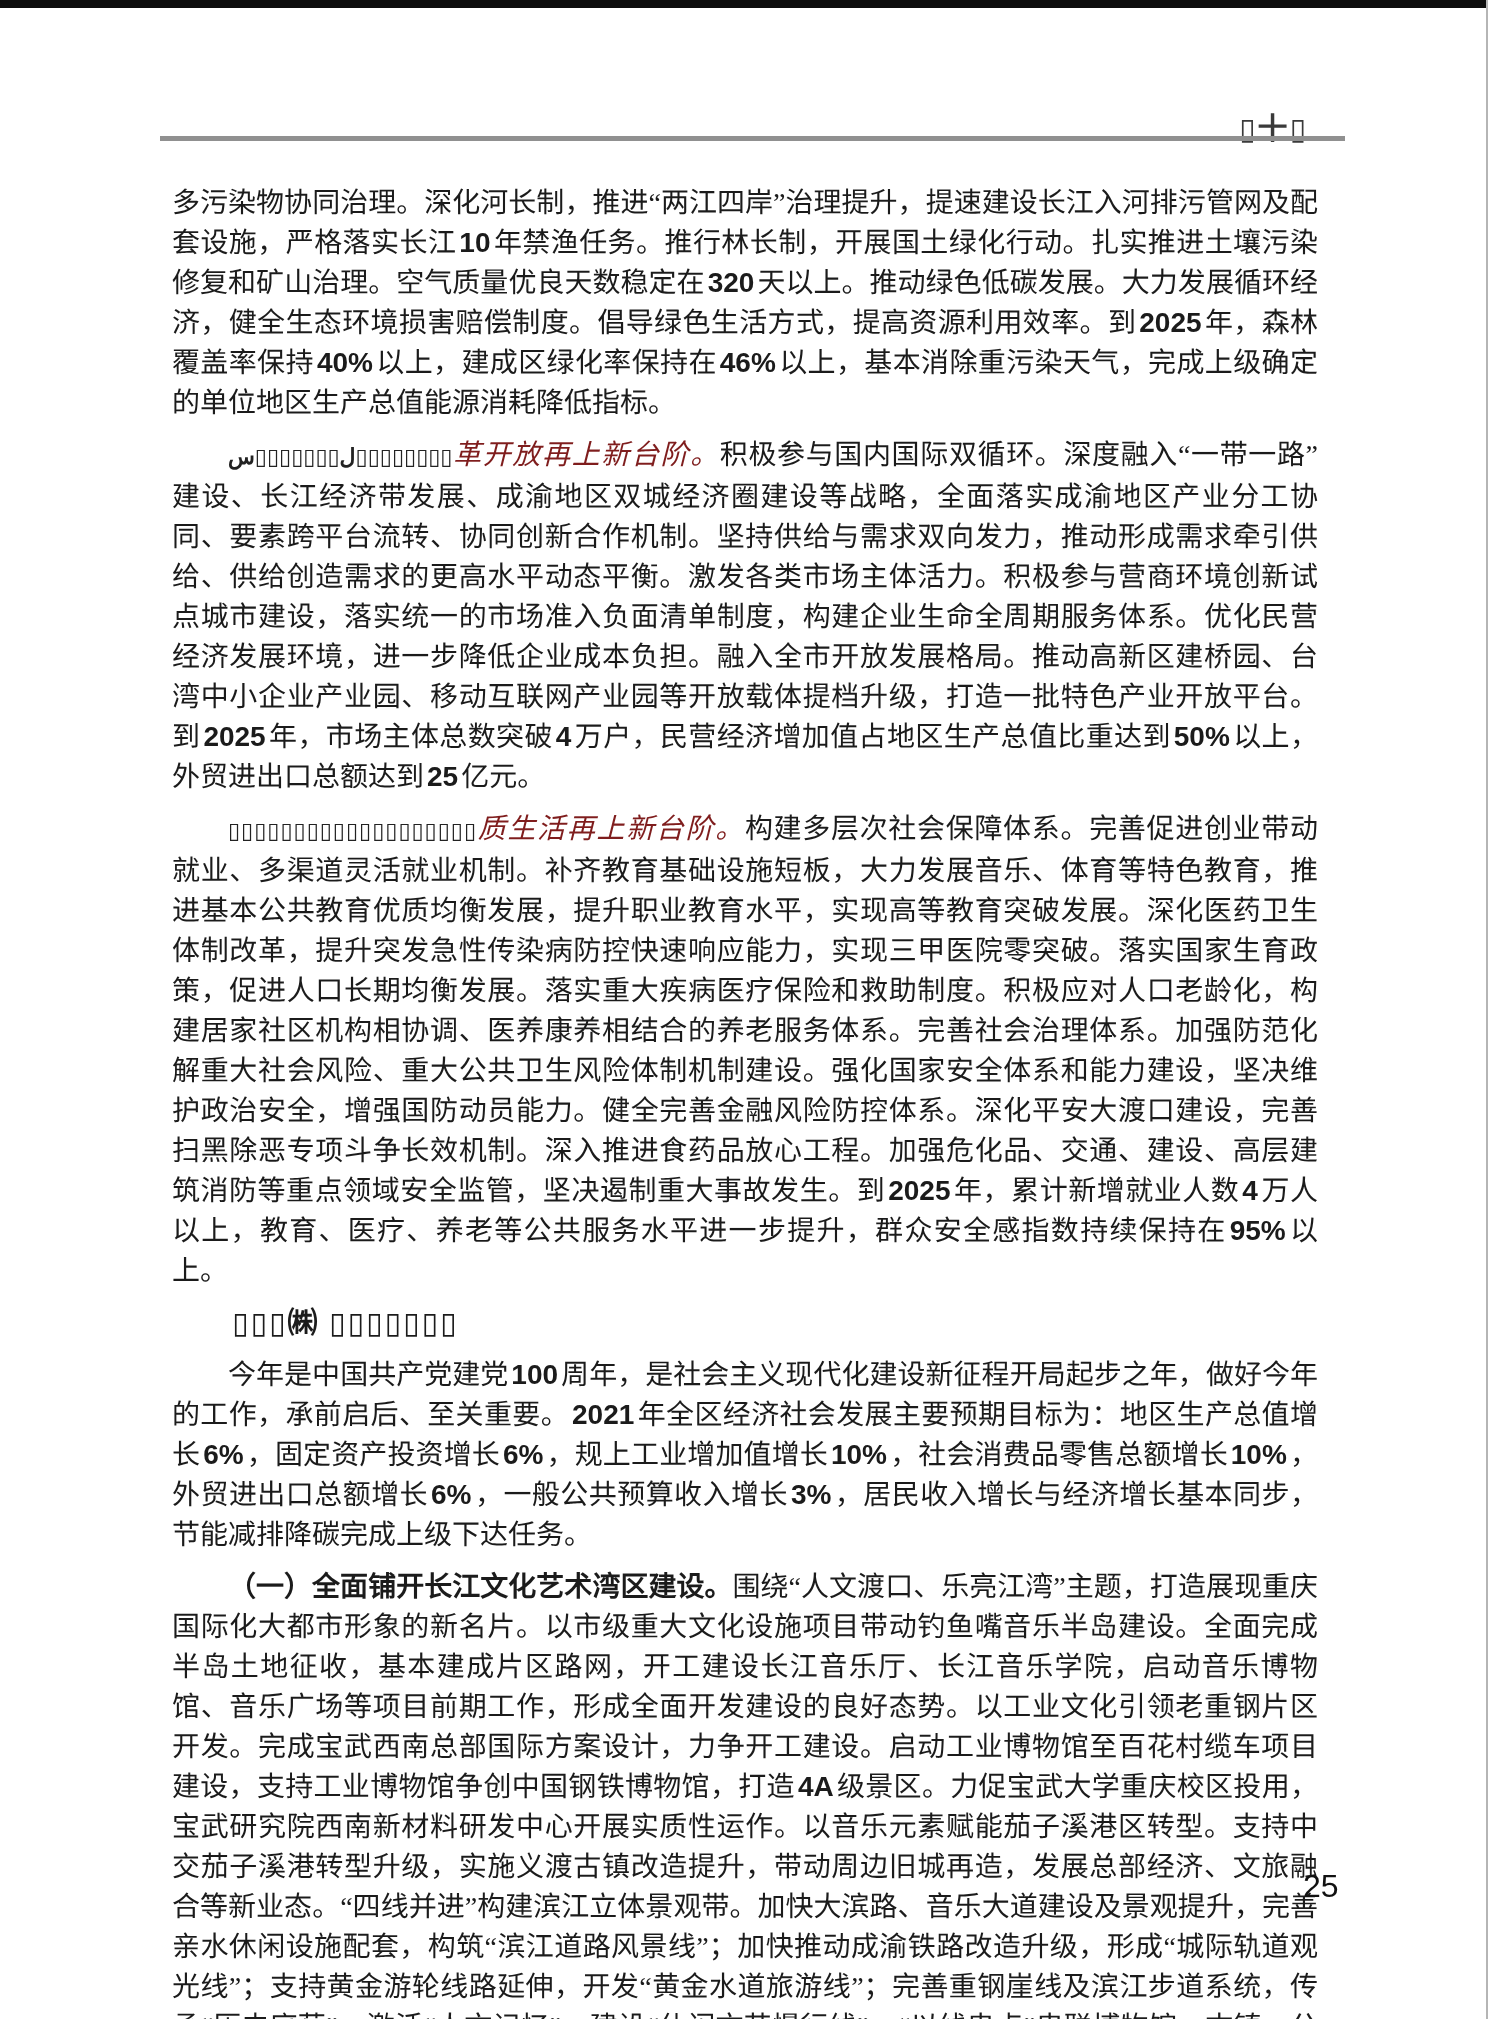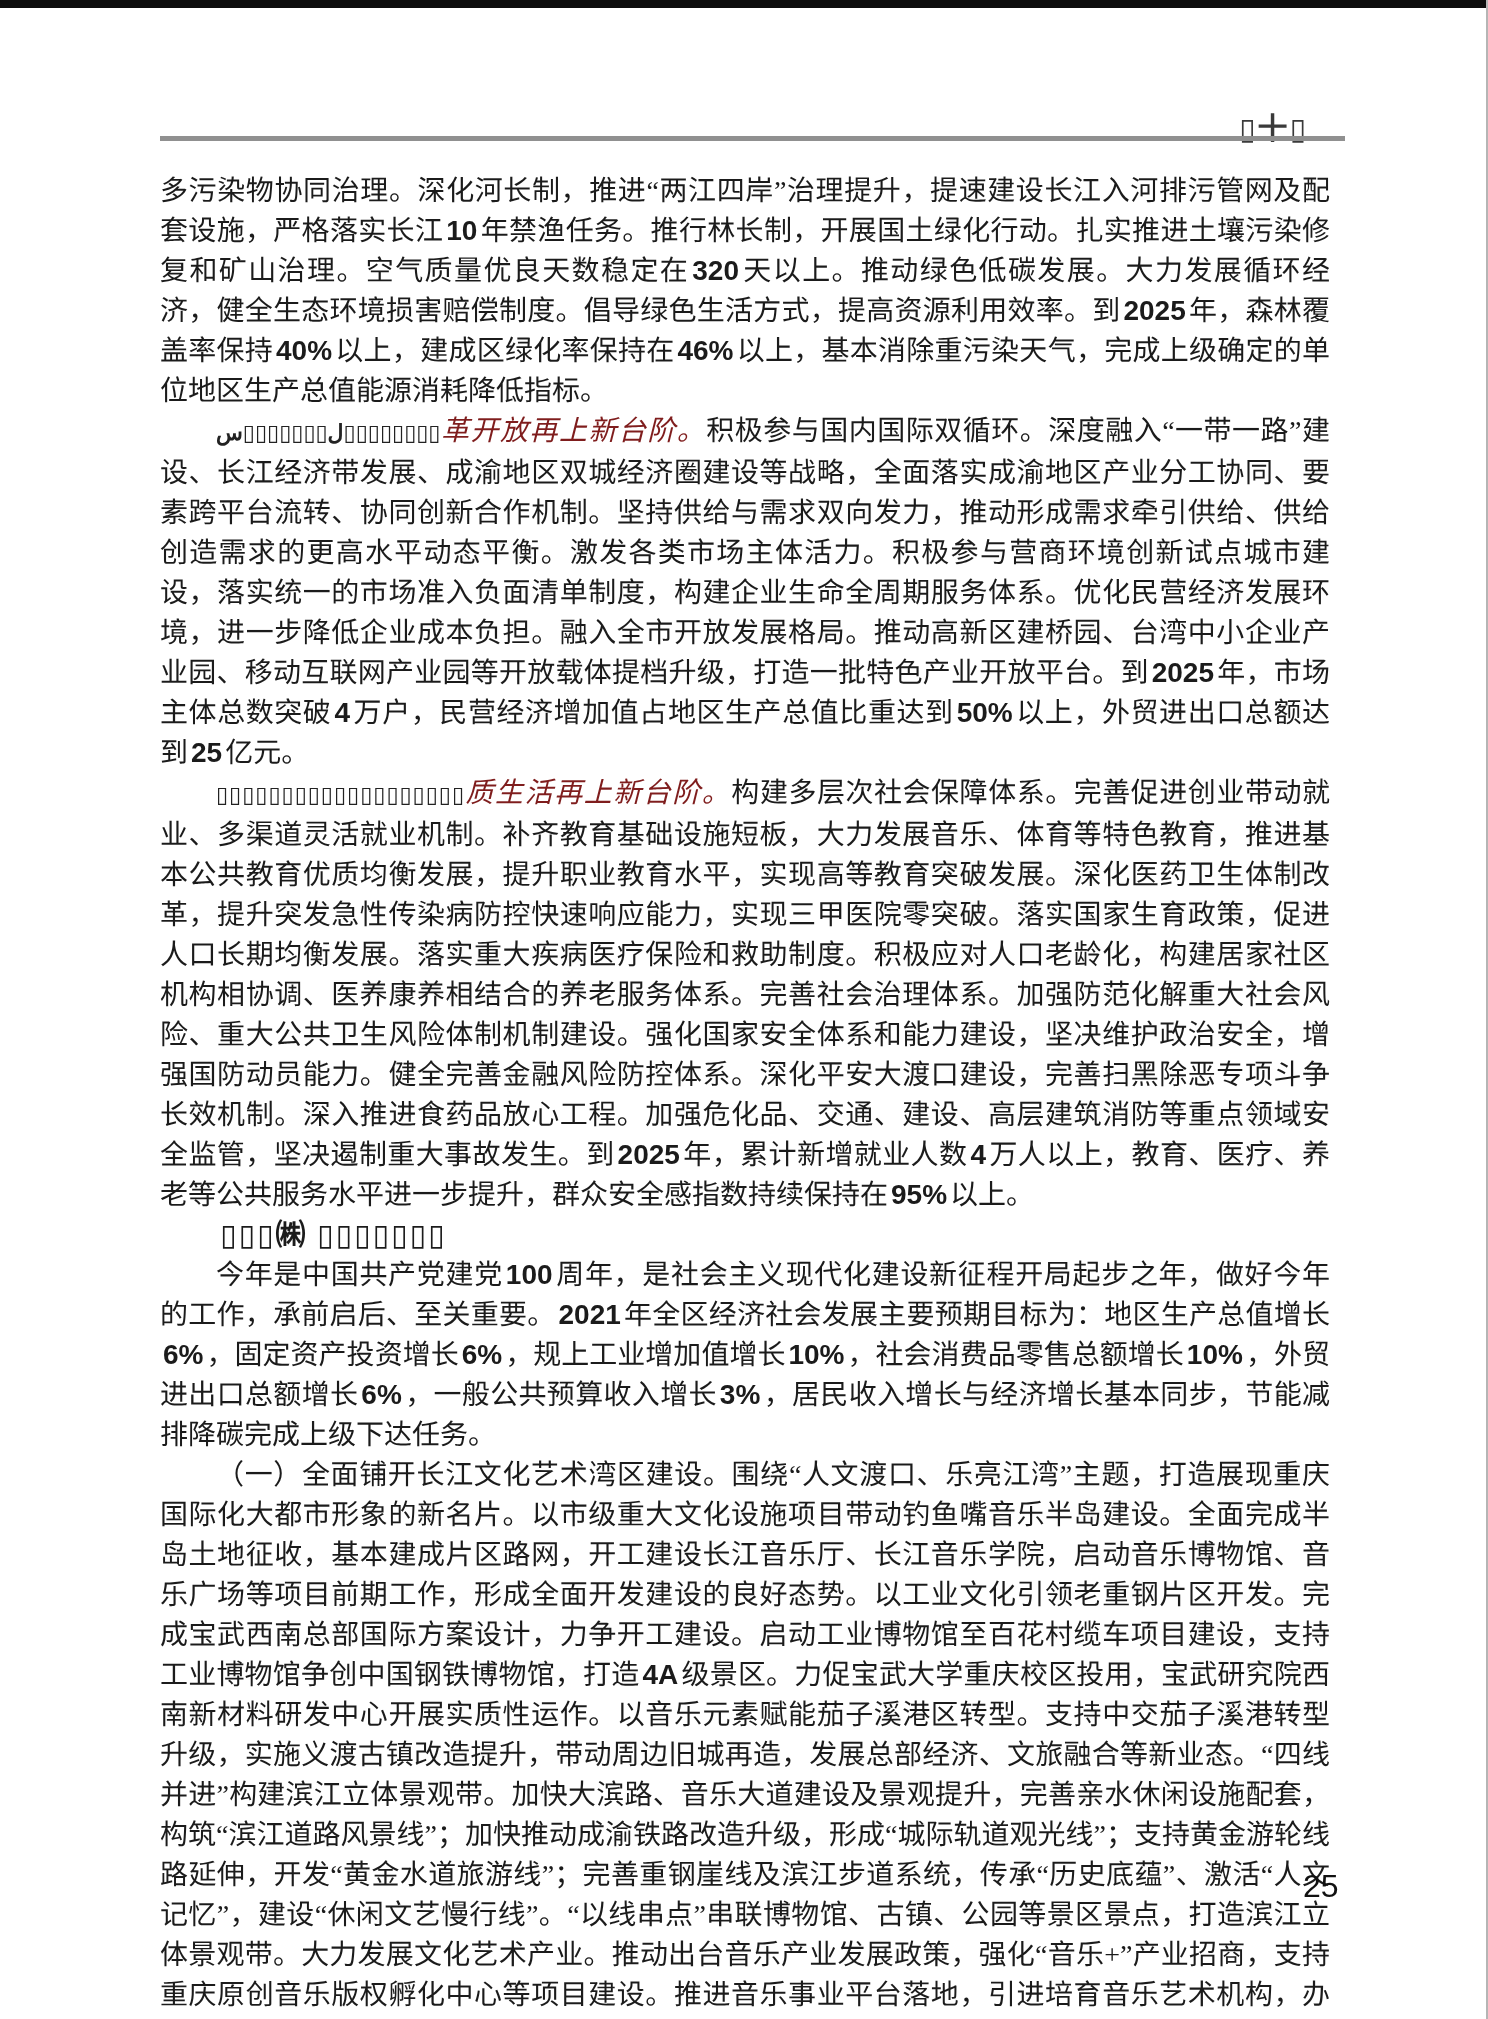--- a/index.html
+++ b/index.html
@@ -23,30 +23,30 @@
   }
   .header-rule{
     position:absolute;top:136px;left:160px;width:1185px;height:5px;
     background:#909090;
   }
   .content{
     position:absolute;top:171px;left:160px;width:1170px;
     font-size:28px;line-height:40px;
     text-align:justify;text-justify:inter-ideograph;
   }
-  .para{margin:0;text-indent:2em;}
+  .para{margin:12px;text-indent:2em;}
   .para.no-indent{text-indent:0;}
   .head-boxes{
     font-weight:bold;font-size:22px;letter-spacing:1px;color:#222;
   }
   .head-gray{
     color:#7f1d1d;font-style:italic;letter-spacing:1px;
   }
   .heading-line{font-weight:bold;font-size:30px;letter-spacing:2px;}
-  .bold-lead{font-weight:normal;font-family:"Liberation Sans","DejaVu Sans",sans-serif;}
+  .bold-lead{font-weight:bold;font-family:"Liberation Sans","DejaVu Sans",sans-serif;}
   .num{
     font-family:"Liberation Sans","DejaVu Sans",sans-serif;
     font-weight:bold;padding:0 3px;
   }
   .page-number{
     position:absolute;top:1868px;left:1303px;
     font-family:"Liberation Sans","DejaVu Sans",sans-serif;
     font-size:32px;color:#111;
   }
 </style>

